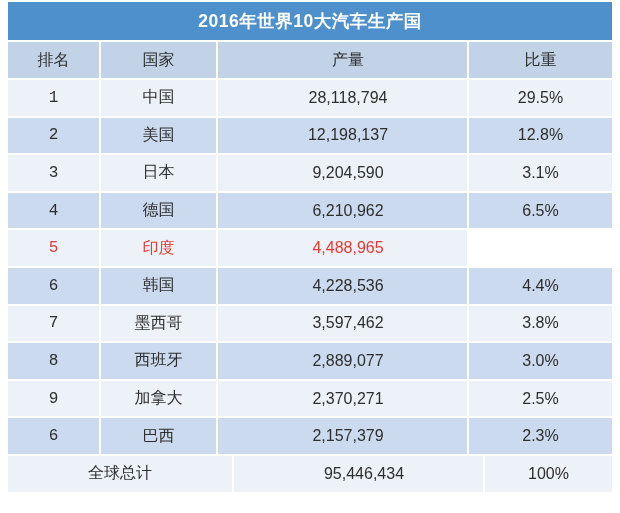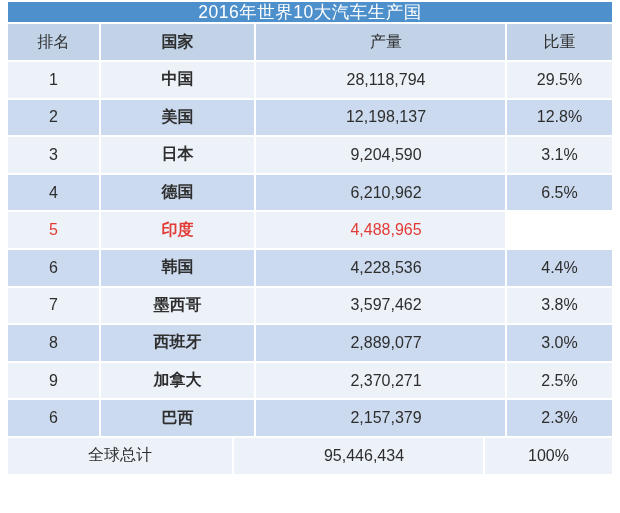--- a/index.html
+++ b/index.html
@@ -7,45 +7,45 @@
     width: 620px; height: 513px;
     background: #ffffff;
     font-family: "Liberation Sans", "DejaVu Sans", sans-serif;
     overflow: hidden;
   }
   .infographic {
     width: 604px;
     margin: 2px auto 0 auto;
   }
   .title-bar {
-    height: 20px;
+    height: 38px;
     background: var(--title-bg, #4e90cc);
     color: var(--title-text, #ffffff);
     display: flex; align-items: center; justify-content: center;
-    font-size: 17.5px; font-weight: normal;
+    font-size: 17.5px; font-weight: bold;
     letter-spacing: 0.5px;
     margin-bottom: 2px;
   }
   .row {
     display: flex;
     height: 35.6px;
     margin-bottom: 2px;
   }
   .row.header { height: 36px; background: none; }
   .cell {
     display: flex; align-items: center; justify-content: center;
     font-size: 16px;
     color: var(--text, #2e2e2e);
     background: var(--row-odd-bg, #edf2f9);
     box-sizing: border-box;
   }
   .row .cell { margin-right: 2px; }
   .row .cell:last-child { margin-right: 0; }
-  .c-rank   { width: 91px; }
-  .c-country{ width: 153px; font-weight: bold; }
+  .c-rank   { width: 91px; font-family: Liberation Mono, monospace; }
+  .c-country{ width: 115px; }
   .c-prod   { width: 249px; padding-left: 11px; }
   .c-share  { flex: 1; }
   .c-merged { width: 224px; } 
   .row.header .cell { background: var(--header-bg, #c2d3e8); }
   .row.even .cell   { background: var(--row-even-bg, #cbdaee); }
   .row.odd .cell    { background: var(--row-odd-bg, #edf2f9); }
   .row.highlight .cell { color: var(--highlight-text, #e23b35); }
   .row.total .cell  { background: var(--row-odd-bg, #edf2f9); }
 </style>
 </head>

